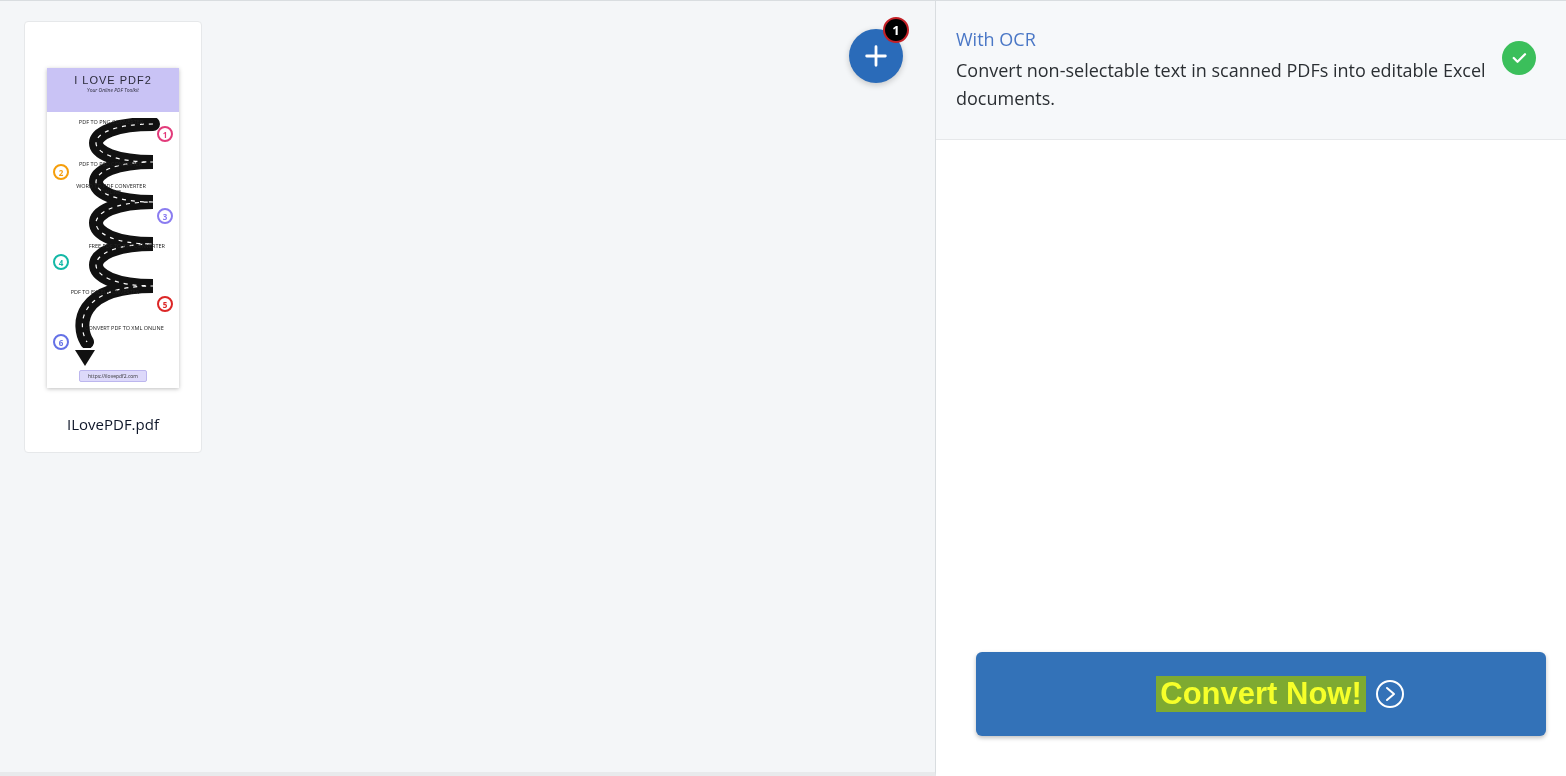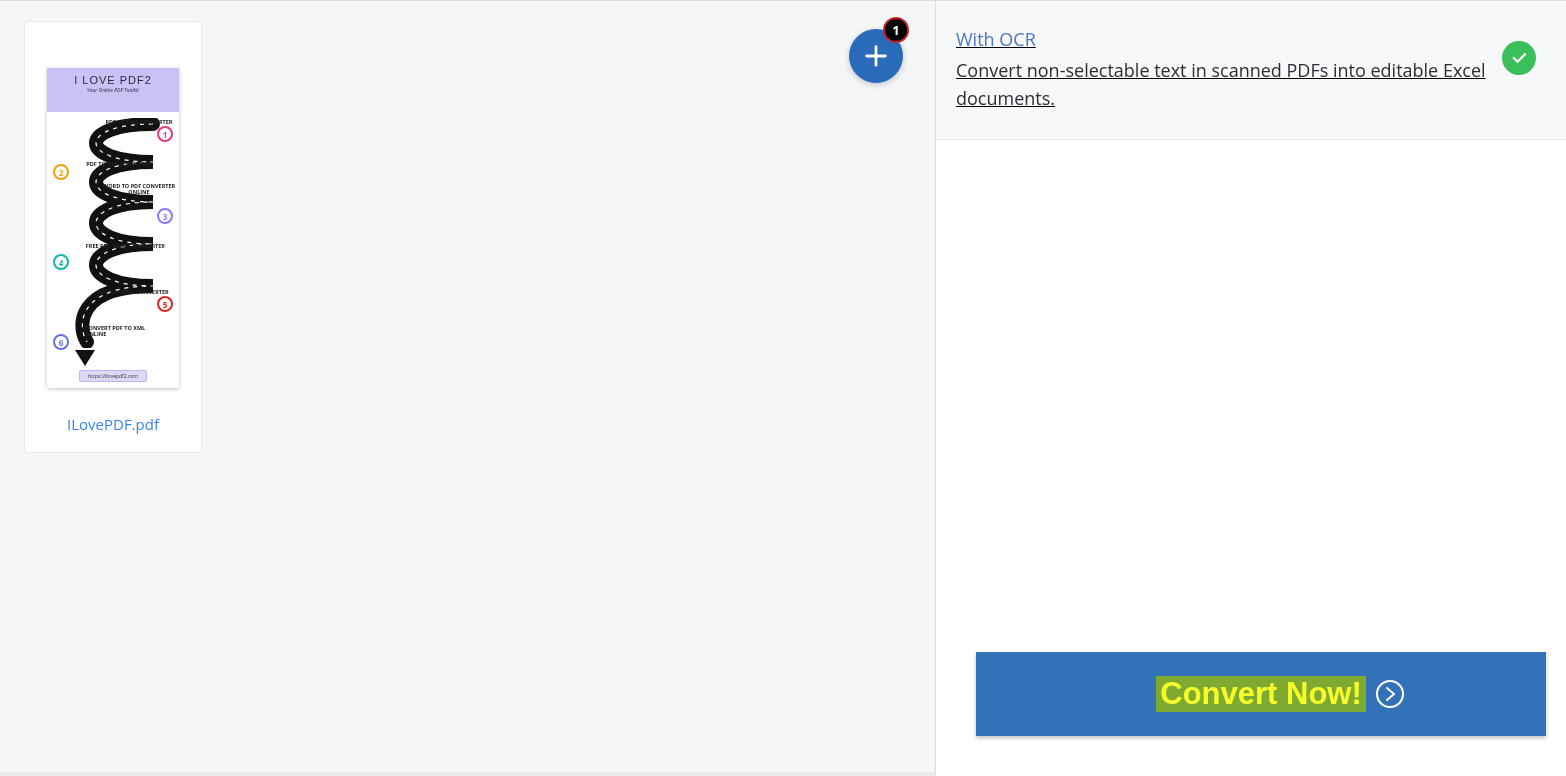--- a/index.html
+++ b/index.html
@@ -76,50 +76,49 @@
   .n1 { color:#e23a7a; top:58px;  right:6px; }
   .n2 { color:#f59e0b; top:96px;  left:6px;  }
   .n3 { color:#8a7cf0; top:140px; right:6px; }
   .n4 { color:#14b8a6; top:186px; left:6px;  }
   .n5 { color:#dc2626; top:228px; right:6px; }
   .n6 { color:#6471e6; top:266px; left:6px;  }
 
   .step-label {
     position: absolute;
     font-size: 5.5px;
-    font-weight: 700;
+    font-weight: 400;
     color: #222;
     line-height: 1.05;
     text-align: center;
     width: 80px;
-    margin-left: 28px;
   }
   .s1 { top:52px;  left:24px; }
-  .s2 { top:94px;  right:20px; text-align:center; }
+  .s2 { top:94px;  right:20px; text-align:left; }
   .s3 { top:116px; left:24px; }
   .s4 { top:176px; right:14px; text-align:right; }
   .s5 { top:222px; left:18px; }
   .s6 { top:258px; right:14px; text-align:left; }
 
   .thumb-footer {
     position: absolute; bottom: 6px; left: 0; right: 0;
     display: flex; justify-content: center;
   }
   .thumb-footer .pill {
     background: #ddd9fa; border: 1px solid #bcb6ee;
     font-size: 5px; padding: 2px 8px; border-radius: 2px; color: #333;
   }
   .arrowhead {
     position:absolute; bottom:22px; left:28px;
     width:0;height:0;border-left:10px solid transparent;border-right:10px solid transparent;border-top:16px solid #111;
   }
 
   .file-name {
     font-size: 15px;
-    color: #3b82f6;
+    color: #0f172a;
     padding: 14px 4px 18px 4px;
     text-align: center;
     width: 100%;
   }
 
   
   .add-btn {
     position: absolute;
     top: 28px; right: 32px;
     width: 54px; height: 54px;
@@ -162,21 +161,20 @@
   }
 
   .option-block {
     background: #f6f8fa;
     border-bottom: 1px solid #e6e8ea;
     padding: 26px 30px 26px 20px;
     display: flex;
     align-items: flex-start;
     gap: 4px;
     cursor: pointer;
-    text-decoration: underline;
   }
   .option-text { flex: 1 1 auto; }
   .option-heading {
     color: #4a77c6;
     font-size: 18px;
     font-weight: 500;
     margin-bottom: 6px;
   }
   .option-desc {
     color: #2b2f33;
@@ -196,21 +194,21 @@
   .right-spacer { flex: 1 1 auto; }
 
   .convert-bar {
     padding: 0 20px 40px 40px;
   }
   .convert-btn {
     width: 100%;
     height: 84px;
     background: #3372b8;
     border: none;
-    border-radius: 0;
+    border-radius: 6px;
     box-shadow: 0 2px 4px rgba(0,0,0,.25);
     display: flex;
     align-items: center;
     justify-content: center;
     gap: 64px;
     cursor: pointer;
     position: relative;
   }
   .convert-label {
     font-size: 31px;

